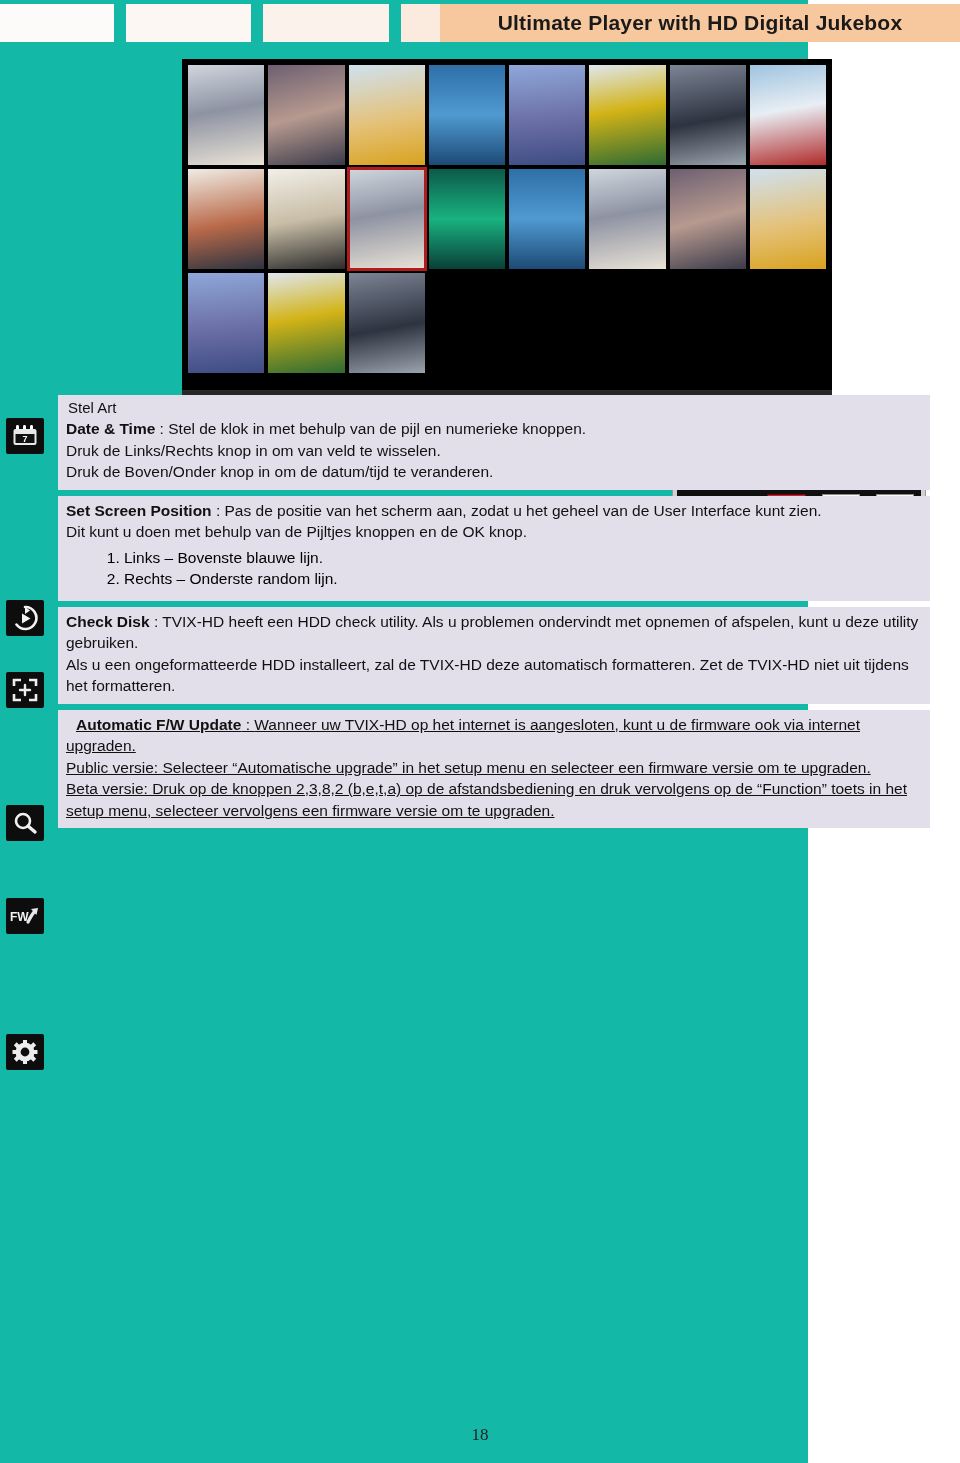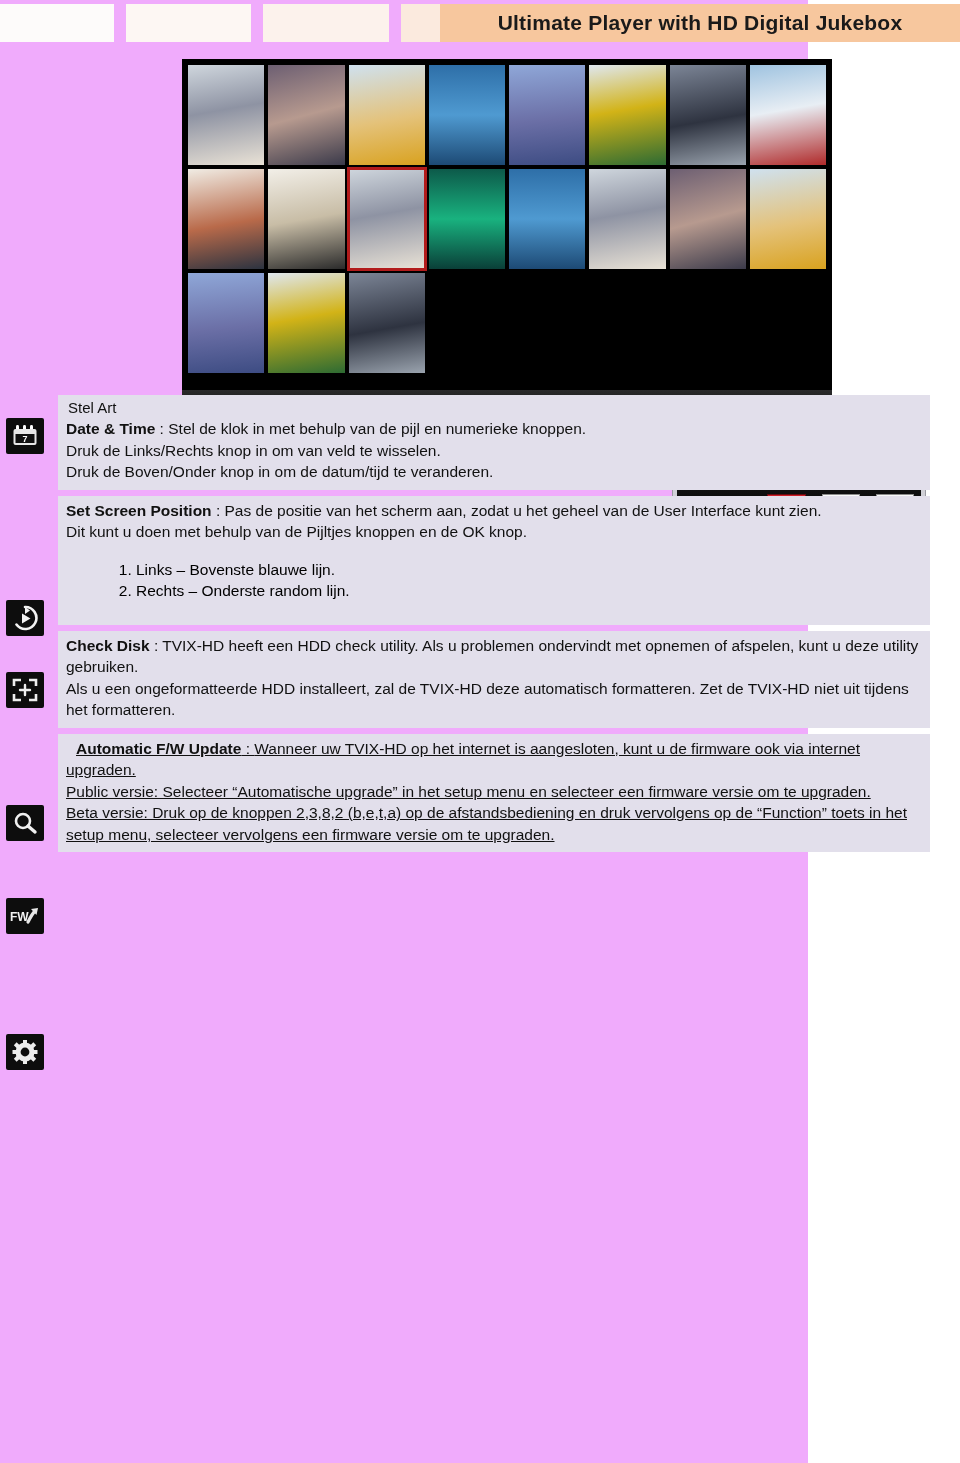--- a/index.html
+++ b/index.html
@@ -3,21 +3,21 @@
 <meta charset="utf-8">
 <style>
   * { box-sizing: border-box; }
   html, body {
     margin: 0; padding: 0;
     width: 960px; height: 1463px;
     background: #ffffff;
     font-family: "Liberation Sans", sans-serif;
     overflow: hidden;
   }
-  .page { position: relative; width: 808px; height: 1463px; background:#f0abfc;padding-left:12px; }
+  .page { position: relative; width: 808px; height: 1463px; background:#14b8a6;padding-left:12px; }
 
   
   .header {
     position: absolute; left: 0; top: 0; width: 960px; height: 46px;
   }
   .hdr-blocks { position:absolute; left:0; top:4px; height:38px; width:960px; display:flex; }
   .hdr-blk { height:38px; margin-right:12px; }
   .hdr-title-band {
     position:absolute; right:0; top:4px; height:38px; width:520px;
     background:#f7c79e;
@@ -81,21 +81,21 @@
   .btn.ok { background:linear-gradient(180deg,#e4454c,#a50f18); color:#fff; border:1px solid #7d0c12;}
   .btn.cancel { background:linear-gradient(180deg,#5a5a5a,#2b2b2b); color:#e8e8e8; border:1px solid #6d6d6d;}
 
   
   .panel { position:absolute; left:58px; top:395px; width:872px; }
   .sec { background:#e2dfeb; padding:4px 8px 7px 8px; margin-bottom:6px; position:relative; }
   .sec.first { padding-top:2px; }
   .txt { font-size:15.5px; line-height:21.5px; color:#111; }
   .txt b { font-weight:bold; }
   .cover-art { font-size:15px; color:#111; padding:2px 0 2px 2px; }
-  .ol { margin:16px; padding-left:54px; }
+  .ol { margin:4px; padding-left:54px; }
   .ol li { font-size:15.5px; line-height:21.5px; }
   .indent1 { text-indent:10px;text-decoration:underline; }
 
   
   .icon {
     position:absolute; left:6px; width:38px; height:36px;
     background:#0d0d0d; border-radius:2px;
     display:flex; align-items:center; justify-content:center;
   }
   .icon svg { display:block; }
@@ -288,14 +288,15 @@
         <rect x="20.5" y="10" width="5" height="4"></rect>
         <rect x="3" y="3" width="4" height="5" transform="rotate(-45 5 5.5)"></rect>
         <rect x="19" y="3" width="4" height="5" transform="rotate(45 21 5.5)"></rect>
         <rect x="3" y="16" width="4" height="5" transform="rotate(45 5 18.5)"></rect>
         <rect x="19" y="16" width="4" height="5" transform="rotate(-45 21 18.5)"></rect>
       </g>
       <circle cx="13" cy="12" r="4.4" fill="#0d0d0d"></circle>
     </svg>
   </div>
 
+  <div class="pageno">18</div>
 
 </div>
 
 </body></html>

